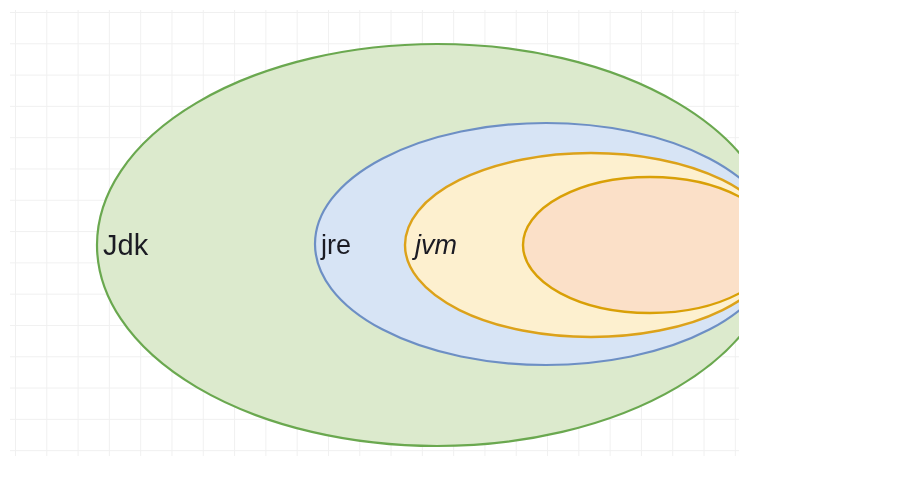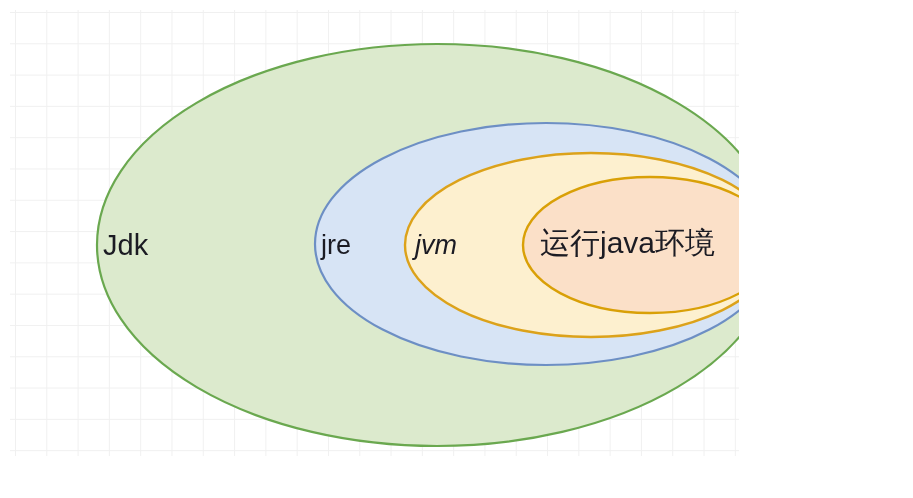--- a/index.html
+++ b/index.html
@@ -66,15 +66,14 @@
 
     <ellipse cx="650" cy="245" rx="127" ry="68" fill="#fbe0c8" stroke="#d9a007" stroke-width="2.4"></ellipse>
   </svg>
 
   <div class="ell-label" id="label-jdk">Jdk</div>
 
   <div class="ell-label" id="label-jre">jre</div>
 
   <div class="ell-label" id="label-jvm">jvm</div>
 
-  <div class="ell-label" id="label-env">运行java环境</div>
 
 </div>
 
 </body></html>

